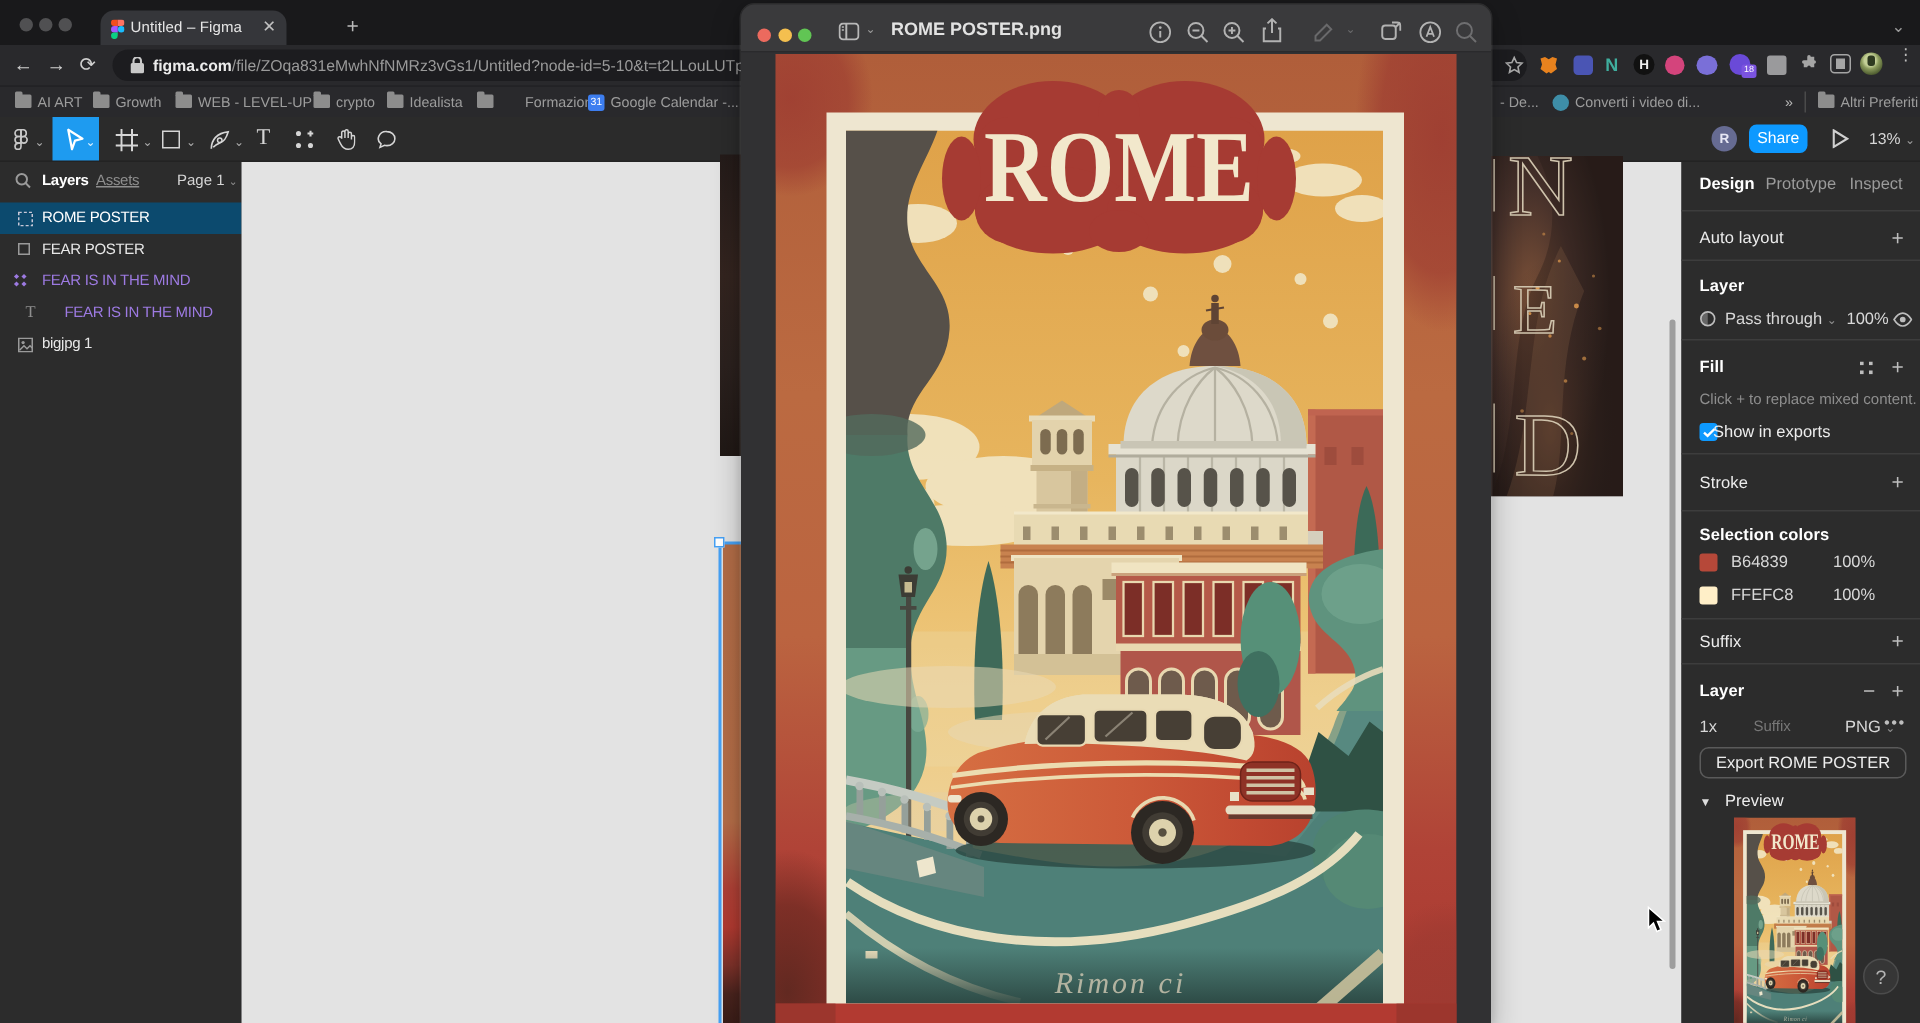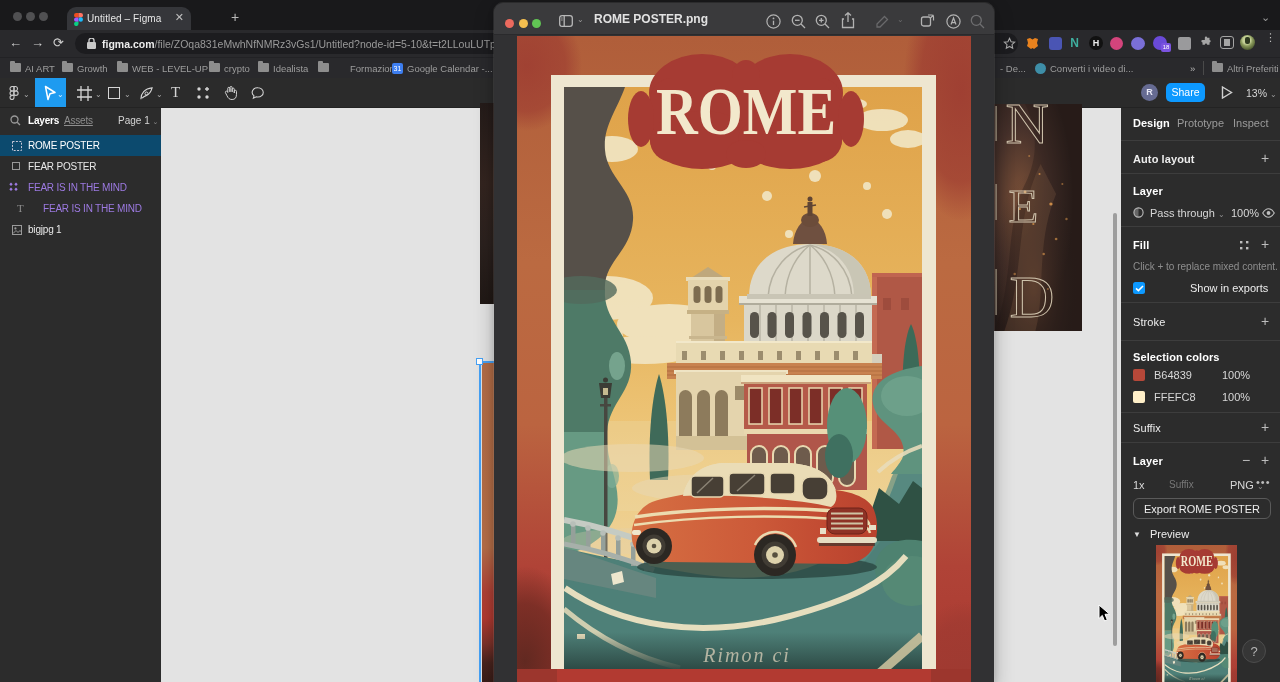--- a/index.html
+++ b/index.html
@@ -282,21 +282,21 @@
     <svg class="abs" style="left:937px;top:496px;" width="13" height="19" viewBox="0 0 13 19">
         <path d="M1 1 L1 14.5 L4.3 11.4 L6.6 17 L9.3 15.8 L7 10.3 L11.5 10.1 Z" fill="#000" stroke="#fff" stroke-width="1"></path>
       </svg>
   </div>
 
   <div id="rpanel">
     <div class="abs" style="left:12px;top:9px;font-size:11px;color:#fff;font-weight:bold;">Design</div>
     <div class="abs" style="left:56px;top:9px;font-size:11px;color:#9b9b9b;">Prototype</div>
     <div class="abs" style="left:112px;top:9px;font-size:11px;color:#9b9b9b;">Inspect</div>
     <div class="rdiv" style="top:32px;"></div>
-    <div class="rlab" style="top:45px;font-weight:bold;color:#ededed;">Auto layout</div>
+    <div class="rlab" style="top:45px;font-weight:normal;color:#ededed;">Auto layout</div>
     <div class="plus" style="left:140px;top:42px;">+</div>
     <div class="rdiv" style="top:65px;"></div>
     <div class="rlab" style="top:77px;">Layer</div>
     <svg class="abs" style="left:12px;top:99px;" width="11" height="11" viewBox="0 0 11 11">
         <circle cx="5.5" cy="5.5" r="4.6" fill="none" stroke="#bdbdbd" stroke-width="1.1"></circle>
         <path d="M5.5 .9 A4.6 4.6 0 0 0 5.5 10.1" fill="#bdbdbd" opacity=".4"></path>
       </svg>
     <div class="rtxt" style="left:29px;top:99px;">Pass through <span style="font-size:8px;color:#8e8e8e;">⌄</span></div>
     <div class="rtxt" style="left:110px;top:99px;">100%</div>
     <svg class="abs" style="left:141px;top:100px;" width="13" height="10" viewBox="0 0 13 10">
@@ -313,21 +313,21 @@
           <rect x="6" y="6" width="2.4" height="2.4"></rect>
         </g>
       </svg>
     <div class="plus" style="left:140px;top:128px;">+</div>
     <div class="rgrey" style="left:12px;top:153px;">Click + to replace mixed content.</div>
     <div class="abs" style="left:12px;top:174px;width:12px;height:12px;background:#0d99ff;border-radius:2.5px;">
       <svg style="position:absolute;left:1.5px;top:2.5px;" width="9" height="7" viewBox="0 0 9 7">
           <path d="M1 3.4 L3.4 5.6 L8 1" fill="none" stroke="#fff" stroke-width="1.6"></path>
         </svg>
     </div>
-    <div class="rtxt" style="left:21px;top:174px;color:#ededed;margin-left:48px;">Show in exports</div>
+    <div class="rtxt" style="left:21px;top:174px;color:#ededed;">Show in exports</div>
     <div class="rdiv" style="top:194px;"></div>
     <div class="rlab" style="top:208px;font-weight:normal;color:#ededed;">Stroke</div>
     <div class="plus" style="left:140px;top:205px;">+</div>
     <div class="rdiv" style="top:232px;"></div>
     <div class="rlab" style="top:243px;">Selection colors</div>
     <div class="abs" style="left:12px;top:261px;width:12px;height:12px;background:#B64839;border-radius:2px;"></div>
     <div class="rtxt" style="left:33px;top:261px;">B64839</div>
     <div class="rtxt" style="left:101px;top:261px;">100%</div>
     <div class="abs" style="left:12px;top:283px;width:12px;height:12px;background:#FFEFC8;border-radius:2px;"></div>
     <div class="rtxt" style="left:33px;top:283px;">FFEFC8</div>

